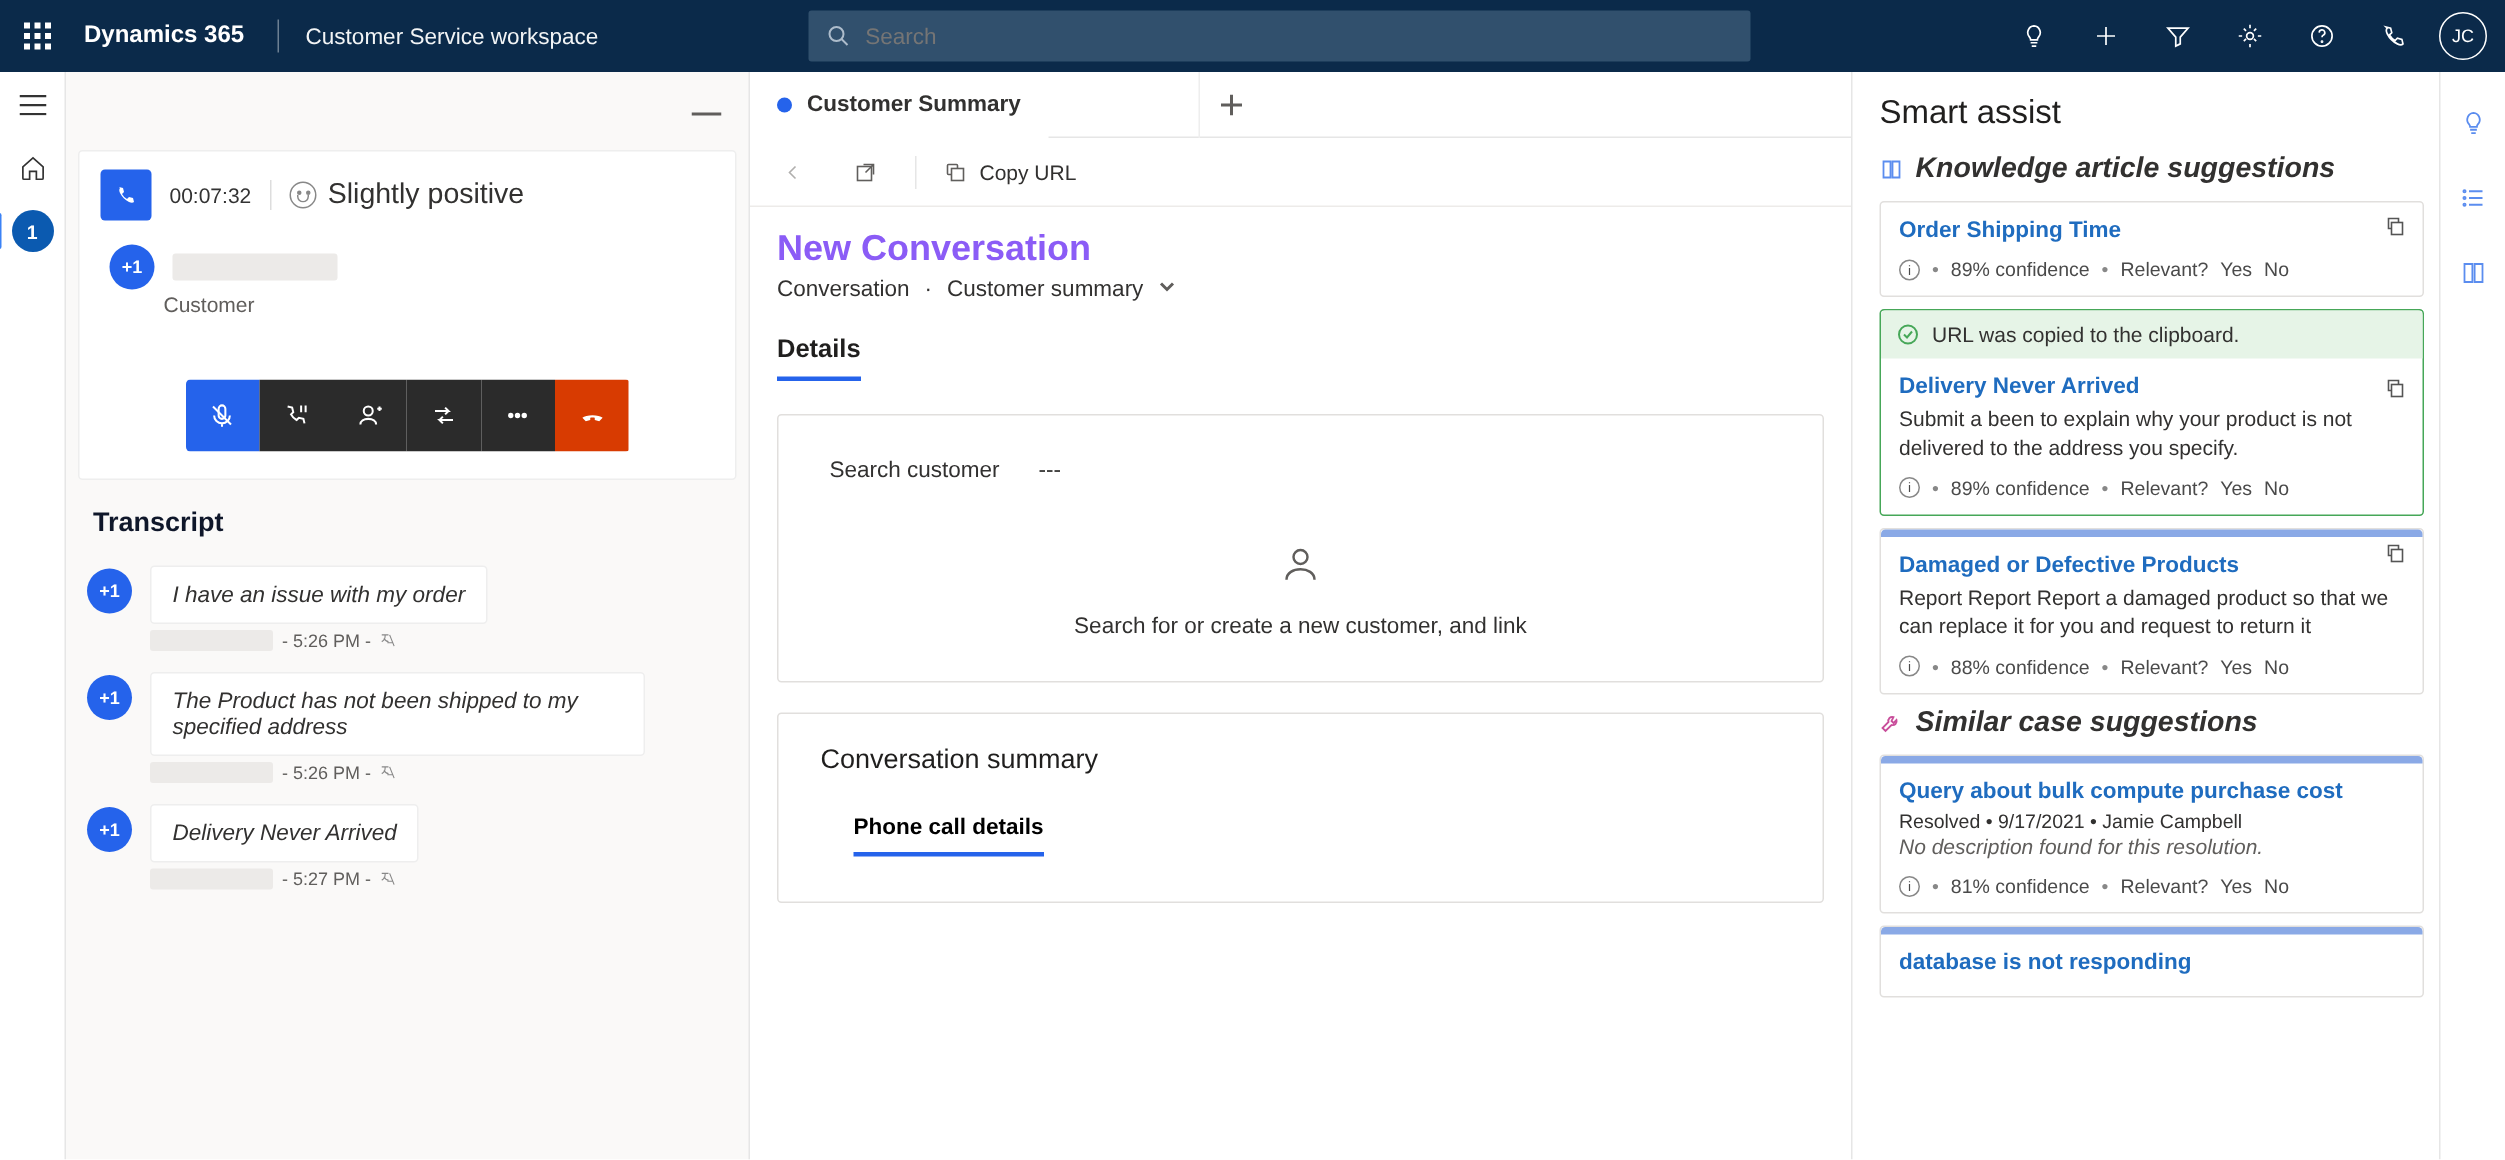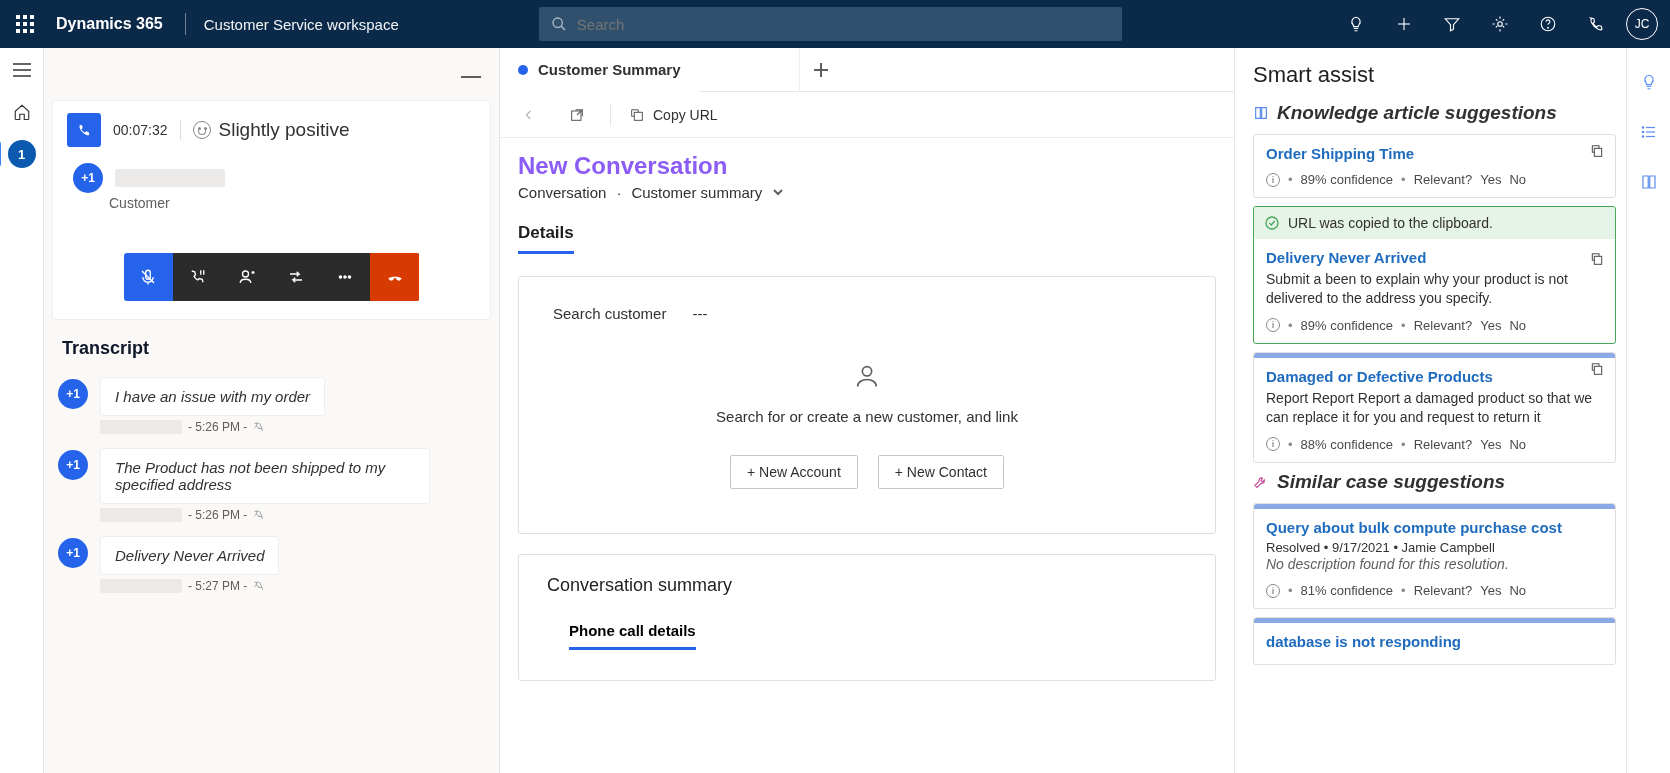--- a/index.html
+++ b/index.html
@@ -6,21 +6,21 @@
 html, body { width: 1670px; height: 773px; overflow: hidden; background: #fff; }
 
 
 .topnav { height: 48px; background: #0b2a4a; color: #fff; display: flex; align-items: center; padding: 0 12px; }
 .topnav .waffle { display: grid; grid-template-columns: repeat(3,4px); grid-template-rows: repeat(3,4px); gap: 3px; margin-right: 22px; margin-left:4px; cursor:pointer;}
 .topnav .waffle span { width:4px; height:4px; background:#fff; }
 .topnav .brand { font-size: 16px; font-weight: 600; margin-right: 18px; }
 .topnav .divider-v { width:1px; height:22px; background:rgba(255,255,255,.4); margin: 0 18px 0 4px;}
 .topnav .workspace { font-size: 15px; opacity:.95; }
 .topnav .search-wrap { margin-left: 140px; }
-.topnav .search { width: 583px; height: 34px; background:#31506d; border:none; border-radius:2px; display:flex; align-items:center; padding:0 12px; color:#cdd8e3;}
+.topnav .search { width: 628px; height: 34px; background:#31506d; border:none; border-radius:2px; display:flex; align-items:center; padding:0 12px; color:#cdd8e3;}
 .topnav .search svg { width:16px; height:16px; opacity:.8; margin-right:10px;}
 .topnav .search input { background:transparent; border:none; outline:none; color:#cdd8e3; font-size:15px; flex:1;}
 .topnav .spacer { flex:1; }
 .topnav .icon-btn { width:48px; height:48px; display:flex; align-items:center; justify-content:center; cursor:pointer; }
 .topnav .icon-btn svg { width:18px; height:18px; stroke:#fff; fill:none; stroke-width:1.5;}
 .topnav .avatar { width:32px; height:32px; border-radius:50%; border:1px solid #fff; display:flex; align-items:center; justify-content:center; font-size:12px; margin-left:6px;}
 
 
 .shell { display:flex; height: calc(773px - 48px); }
 
@@ -381,24 +381,20 @@
         <div class="search-row">
           <span>Search customer</span>
           <span>---</span>
         </div>
         <div class="empty-illus">
           <svg viewBox="0 0 24 24">
               <circle cx="12" cy="8" r="4"></circle>
               <path d="M4 21c0-4 4-6 8-6s8 2 8 6"></path>
             </svg>
           <div class="empty-text">Search for or create a new customer, and link</div>
-          <div class="empty-actions">
-            <button class="ghost-btn">+ New Account</button>
-            <button class="ghost-btn">+ New Contact</button>
-          </div>
         </div>
       </div>
 
       <div class="card2">
         <h4>Conversation summary</h4>
         <span class="inner-tab">Phone call details</span>
       </div>
     </div>
   </div>
 

